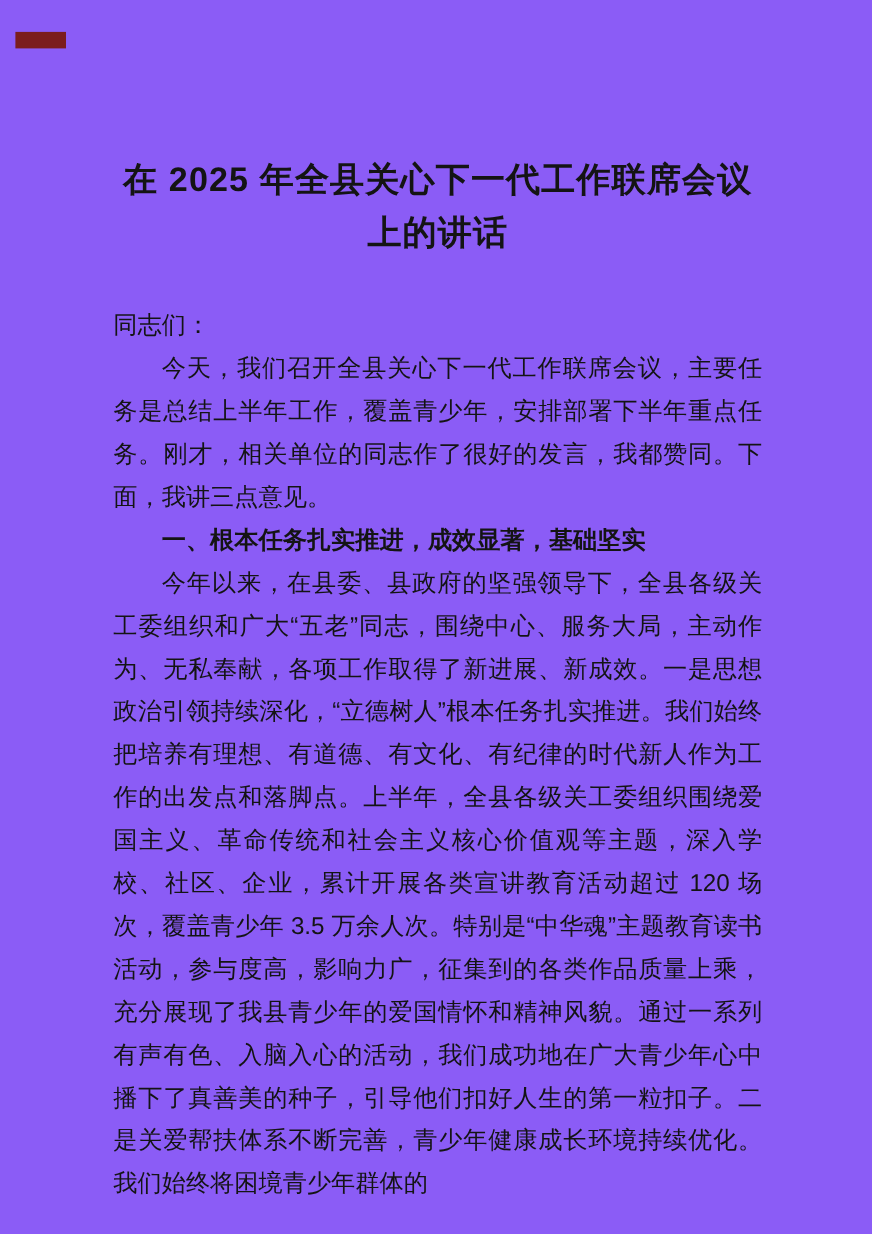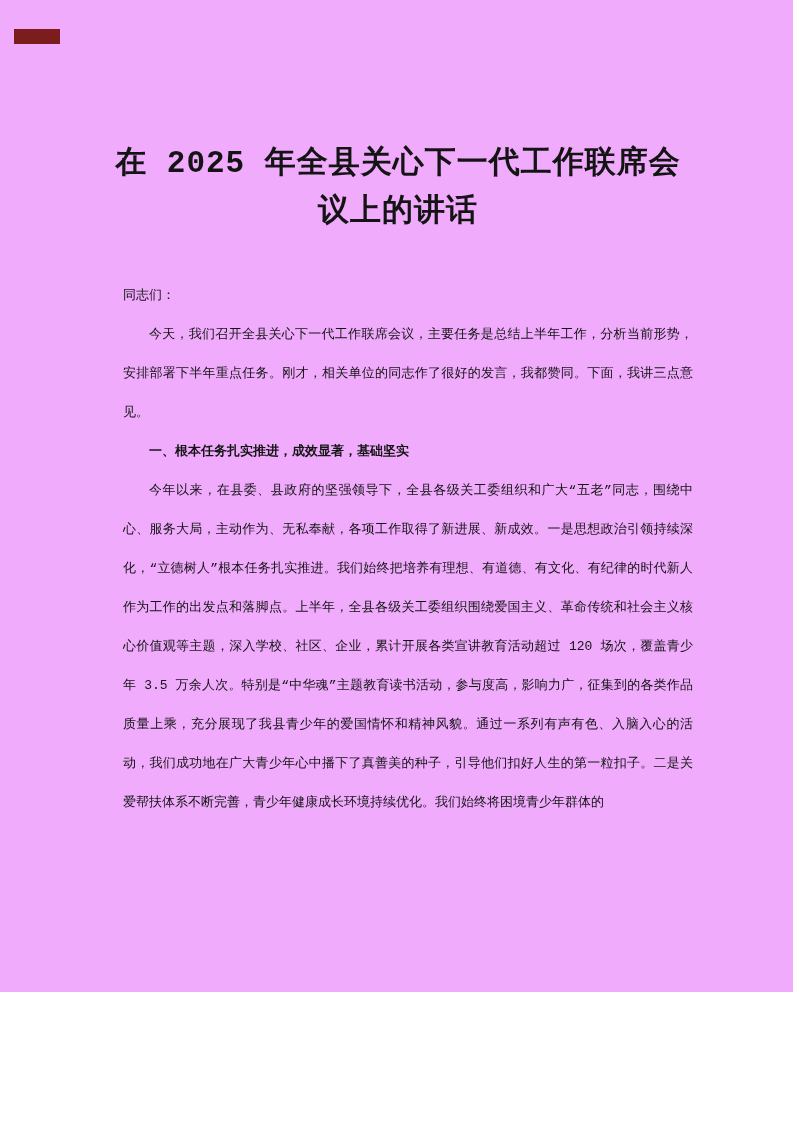--- a/index.html
+++ b/index.html
@@ -4,24 +4,24 @@
 <style>
   * { box-sizing: border-box; }
   html, body {
     margin: 0;
     padding: 0;
     background: #ffffff;
   }
   .page {
     position: relative;
     width: 793px;
-    height: 992px;
-    background: #f0abfc;
+    height: 1122px;
+    background: #8b5cf6;
     overflow: hidden;
-    font-family: Liberation Mono, monospace;
+    font-family: Liberation Sans, sans-serif;
     color: #141414;
   }
   .corner-mark {
     position: absolute;
     left: 14px;
     top: 29px;
     width: 46px;
     height: 15px;
   }
   .content {
@@ -33,23 +33,22 @@
   .doc-title {
     margin-top: 140px;
     font-size: 31px;
     font-weight: bold;
     text-align: center;
     line-height: 1.55;
     letter-spacing: 1px;
   }
   .body-text {
     margin-top: 40px;
-    font-size: 13px;
+    font-size: 22px;
     line-height: 39px;
-    margin-left: 20px;
   }
   .para {
     margin: 0;
     text-align: justify;
     text-justify: inter-ideograph;
   }
   .para.indent {
     text-indent: 2em;
   }
   .para.heading {
@@ -66,21 +65,21 @@
   <div class="corner-mark" style="background: rgb(123, 29, 29);"></div>
 
   <div class="content">
 
     <h1 class="doc-title">在 2025 年全县关心下一代工作联席会议上的讲话</h1>
 
     <div class="body-text">
 
       <p class="para">同志们：</p>
 
-      <p class="para indent">今天，我们召开全县关心下一代工作联席会议，主要任务是总结上半年工作，分析当前形势，安排部署下半年重点任务。刚才，相关单位的同志作了很好的发言，我都赞同。下面，我讲三点意见。</p>
+      <p class="para indent">今天，我们召开全县关心下一代工作联席会议，主要任务是总结上半年工作，覆盖青少年，安排部署下半年重点任务。刚才，相关单位的同志作了很好的发言，我都赞同。下面，我讲三点意见。</p>
 
       <p class="para heading">一、根本任务扎实推进，成效显著，基础坚实</p>
 
       <p class="para indent">今年以来，在县委、县政府的坚强领导下，全县各级关工委组织和广大“五老”同志，围绕中心、服务大局，主动作为、无私奉献，各项工作取得了新进展、新成效。一是思想政治引领持续深化，“立德树人”根本任务扎实推进。我们始终把培养有理想、有道德、有文化、有纪律的时代新人作为工作的出发点和落脚点。上半年，全县各级关工委组织围绕爱国主义、革命传统和社会主义核心价值观等主题，深入学校、社区、企业，累计开展各类宣讲教育活动超过 120 场次，覆盖青少年 3.5 万余人次。特别是“中华魂”主题教育读书活动，参与度高，影响力广，征集到的各类作品质量上乘，充分展现了我县青少年的爱国情怀和精神风貌。通过一系列有声有色、入脑入心的活动，我们成功地在广大青少年心中播下了真善美的种子，引导他们扣好人生的第一粒扣子。二是关爱帮扶体系不断完善，青少年健康成长环境持续优化。我们始终将困境青少年群体的</p>
 
     </div>
   </div>
 </div>
 
 </body></html>

